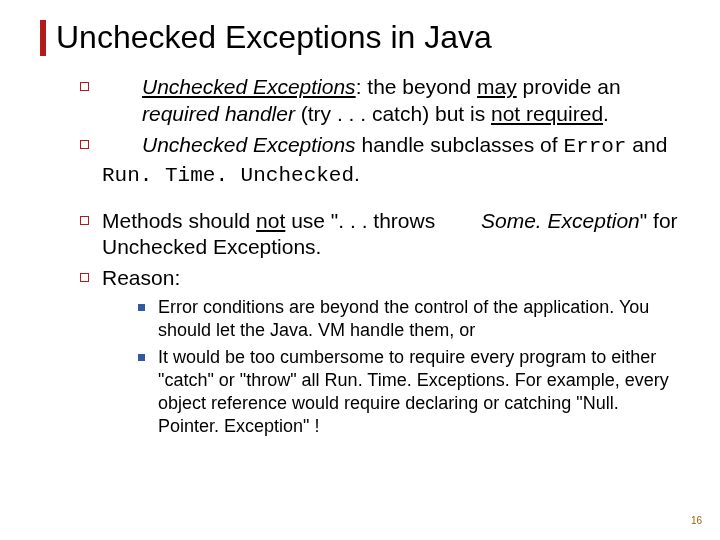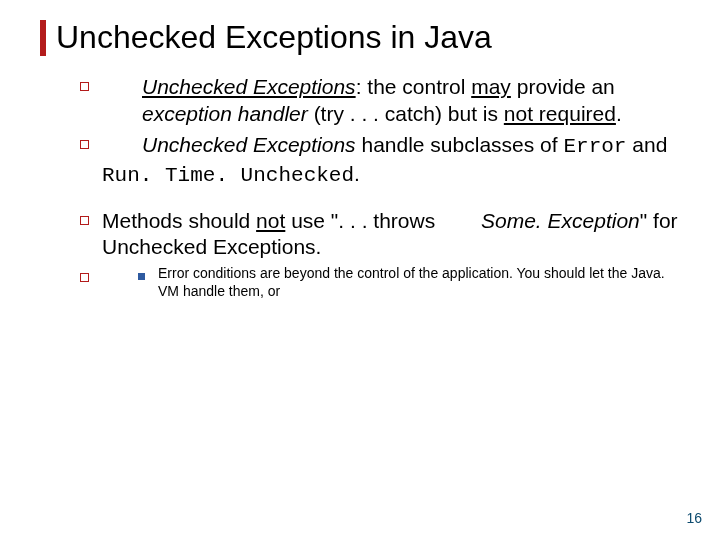--- a/index.html
+++ b/index.html
@@ -60,21 +60,21 @@
     width: 9px;
     height: 9px;
     border: 1px solid #b31b1b;
     box-sizing: border-box;
     background: #fff;
   }
   ul.level2 {
     list-style: none;
     padding: 0;
     margin: 4px 0 12px 36px;
-    font-size: 14px;
+    font-size: 18px;
   }
   ul.level2 > li {
     position: relative;
     padding-left: 20px;
     margin-bottom: 4px;
   }
   ul.level2 > li::before {
     content: "";
     position: absolute;
     left: 0;
@@ -84,54 +84,56 @@
     background: #2e5aa0; 
   }
   .italic { font-style: italic; margin-left: 40px; }
   .underline { text-decoration: underline; }
   .mono { font-family: "Courier New", Courier, monospace; text-align: center; }
   .gap { height: 10px; }
   .slidenum {
     position: absolute;
     right: 18px;
     bottom: 14px;
-    font-size: 14px;
-    color: #0c4a6e;
+    font-size: 10px;
+    color: #a16207;
   }
 </style>
 </head>
 <body>
 
 <div class="slide">
 
   <div class="title-row">
     <div class="title-accent"></div>
     <div class="slide-title">Unchecked Exceptions in Java</div>
   </div>
 
   <div class="body">
 
     <ul class="level1">
       <li>
-        <span class="italic underline">Unchecked Exceptions</span><span>:  the control </span><span class="underline">may</span><span> provide an </span><span class="italic">exception handler</span><span> (try . . . catch) but is </span><span class="underline">not required</span><span>.</span>
+        <span class="italic underline">Unchecked Exceptions</span><span>:  the beyond </span><span class="underline">may</span><span> provide an </span><span class="italic">required handler</span><span> (try . . . catch) but is </span><span class="underline">not required</span><span>.</span>
       </li>
       <li>
         <span class="italic">Unchecked Exceptions</span><span> handle subclasses of </span><span class="mono">Error</span><span> and </span><span class="mono">Run. Time. Unchecked</span><span>.</span>
       </li>
     </ul>
 
     <div class="gap"></div>
 
     <ul class="level1">
       <li>
         <span>Methods should </span><span class="underline">not</span><span> use ". . . throws </span><span class="italic">Some. Exception</span><span>" for Unchecked Exceptions.</span>
       </li>
       <li>
+        <span>Reason:</span>
         <ul class="level2">
           <li>Error conditions are beyond the control of the application. You should let the Java. VM handle them, or</li>
+          <li>It would be too cumbersome to require every program to either "catch" or "throw" all Run. Time. Exceptions.  For example, every object reference would require declaring or catching "Null. Pointer. Exception" !</li>
         </ul>
       </li>
     </ul>
 
   </div>
 
   <div class="slidenum">16</div>
 
 </div>
 

